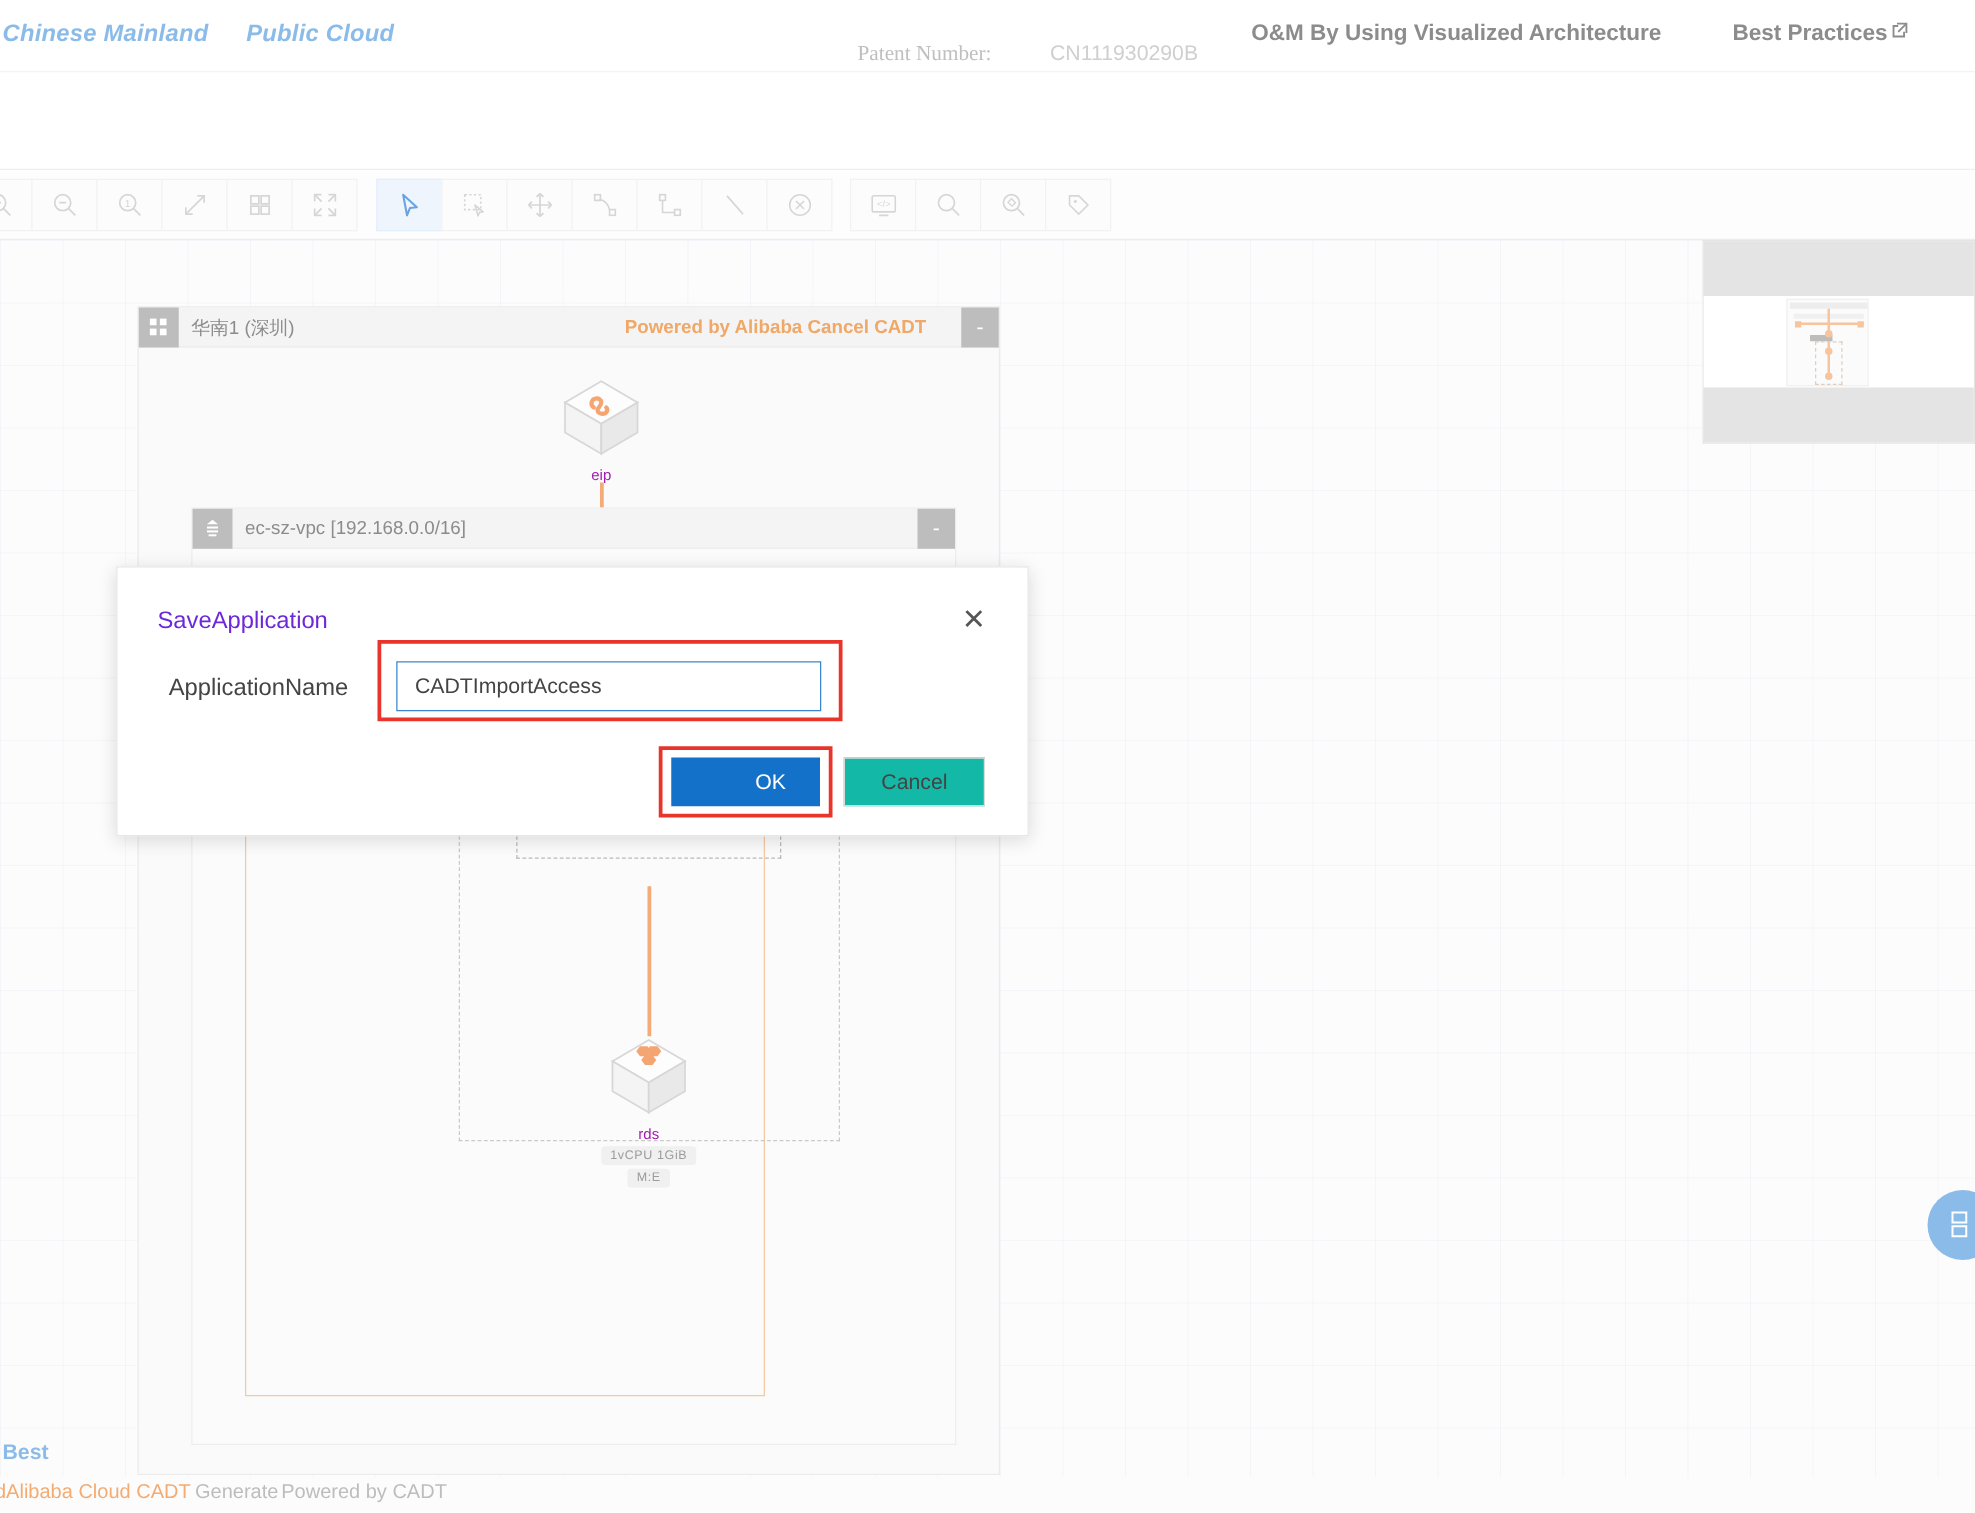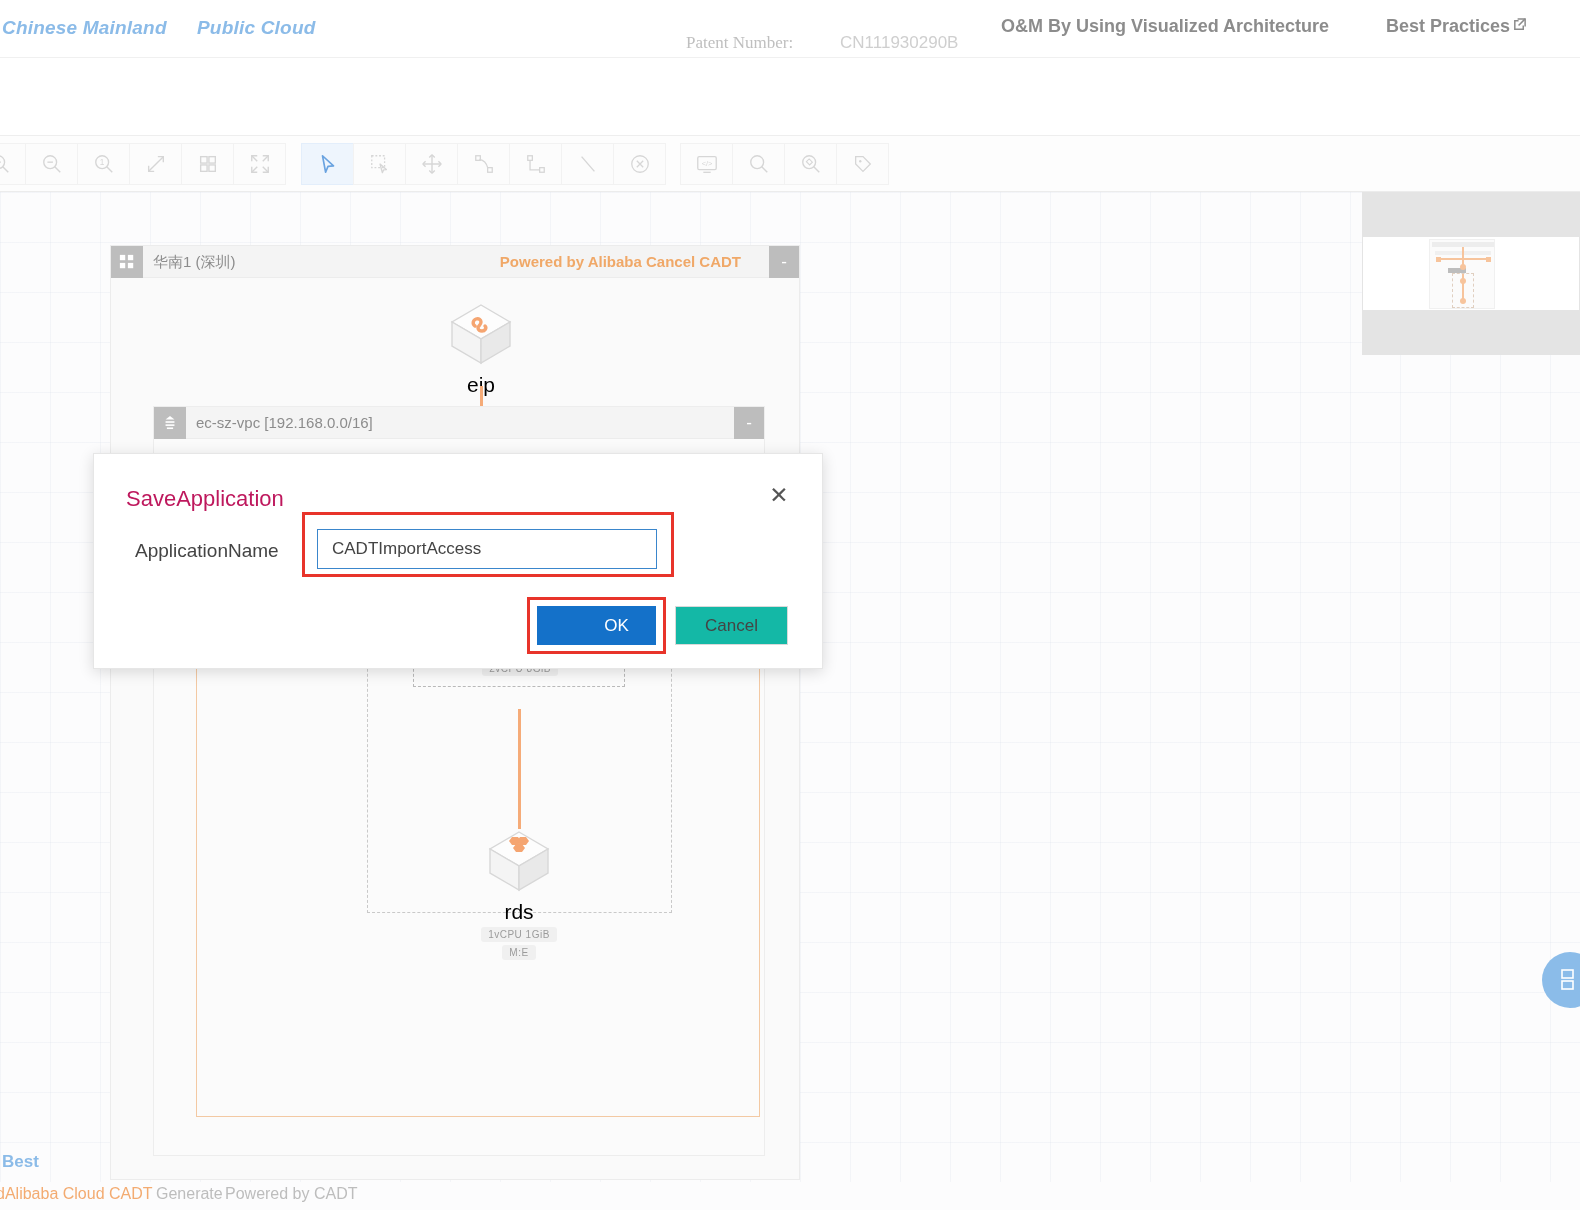--- a/index.html
+++ b/index.html
@@ -136,21 +136,21 @@
     color:#f0a868; white-space:nowrap;
   }
 
   
   #vpc-box {
     position:absolute; left:42px; top:160px; width:612px; height:750px;
     background:#fbfbfb; border:1px solid #ededed;
   }
   
   #vswitch-box {
-    position:absolute; left:42px; top:100px; width:564px; height:610px;
+    position:absolute; left:42px; top:100px; width:416px; height:610px;
     border:1px solid #f3c9a3; background:transparent;
   }
   
   #zone-box {
     position:absolute; left:170px; top:10px; width:305px; height:395px;
     border:1px dashed #c9c9c9;
   }
   
   #sg-box {
     position:absolute; left:45px; top:18px; width:212px; height:150px;
@@ -161,21 +161,21 @@
     background:#8f8f8f; padding:0 11px 0 7px; display:flex;
     align-items:center; gap:7px; white-space:nowrap;
   }
   #sg-title .sg-label {
     font-size:15px; font-weight:bold; color:#fff; letter-spacing:.3px;
   }
 
   
   .node { position:absolute; text-align:center; }
   .node .nlabel {
-    font-size:21px; color:#000000; white-space:nowrap; margin-top:4px;
+    font-size:12px; color:#a21caf; white-space:nowrap; margin-top:4px;
   }
   .node .nspec {
     display:inline-block; font-size:10px; color:#9b9b9b;
     background:#f0f0f0; border-radius:3px; padding:2px 7px;
     margin-top:3px; letter-spacing:.5px; white-space:nowrap;
   }
   .cube { position:relative; width:70px; height:70px; margin:0 auto; }
 
   .edge { position:absolute; background:#f5ab78; width:3px; }
 
@@ -217,21 +217,21 @@
   #footer .f2 { position:absolute; left:156px; top:3px; color:#bdbdbd; }
   #footer .f3 { position:absolute; left:225px; top:3px; color:#bdbdbd; }
 
   
   #modal {
     position:absolute; left:93px; top:453px; width:730px; height:216px;
     background:#fff; border:1px solid #e6e6e6;
     box-shadow:0 3px 14px rgba(0,0,0,.14);
   }
   #modal-title {
-    position:absolute; left:32px; top:32px; font-size:22px; color:#be185d;
+    position:absolute; left:32px; top:32px; font-size:19px; color:#6d28d9;
   }
   #modal-close {
     position:absolute; right:30px; top:30px; width:26px; height:26px;
     font-size:23px; color:#555; cursor:pointer; line-height:22px; text-align:center;
   }
   #field-label {
     position:absolute; left:41px; top:86px; font-size:19px; color:#444;
     white-space:nowrap;
   }
   #help-badge {

